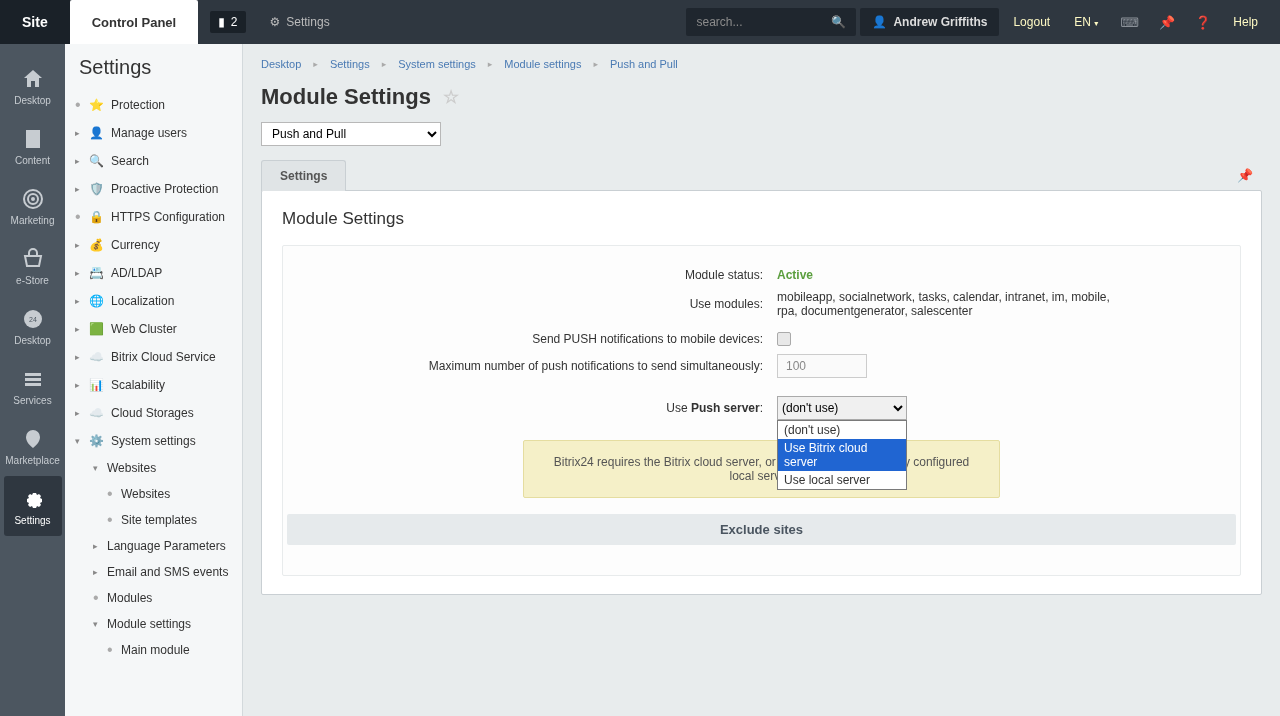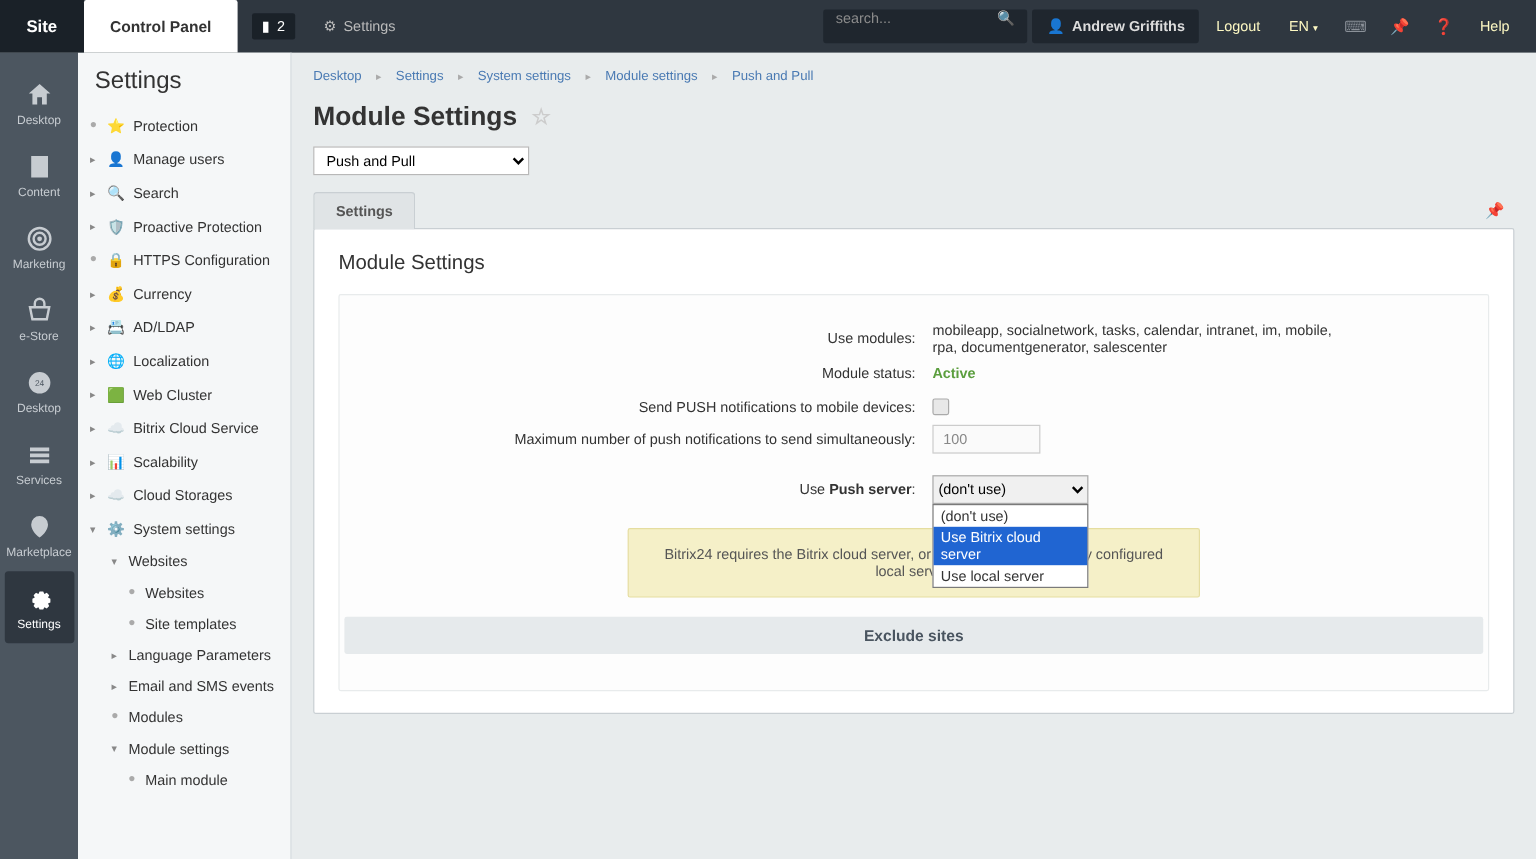--- a/index.html
+++ b/index.html
@@ -6,21 +6,21 @@
 body { font-family: Arial, Helvetica, sans-serif; font-size: 13px; color: #333; background: #e8eced; overflow: hidden; }
 
 
 .topbar { height: 44px; background: #2f3740; display: flex; align-items: center; position: relative; }
 .topbar-left { display: flex; align-items: center; }
 .site-btn { background: #1a2128; color: #ffffff; height: 44px; padding: 12px 22px; display:flex; align-items:center; font-weight:bold; font-size:14px; cursor:pointer; }
 .cp-tab { background: #ffffff; color: #333; height: 44px; padding: 0 22px; display:flex; align-items:center; font-weight:bold; font-size:13px; border-radius: 2px 2px 0 0; }
 .topbar-item { color: #bbb; display:flex; align-items:center; height: 44px; padding: 0 12px; font-size:12px; cursor:pointer; gap:6px; }
 .notif-badge { background:#1a2128; color:#fff; padding:4px 8px; border-radius:2px; display:flex; align-items:center; gap:6px; }
 .topbar-right { margin-left: auto; display:flex; align-items:center; gap:4px; padding-right:12px; }
-.search-box { background:#1f262e; border-radius:2px; height:28px; width:170px; display:flex; align-items:flex-start; padding:0 10px; color:#8b8b8b; font-size:12px; position:relative; }
+.search-box { background:#1f262e; border-radius:2px; height:28px; width:170px; display:flex; align-items:center; padding:0 10px; color:#8b8b8b; font-size:12px; position:relative; }
 .search-box input { background:transparent; border:none; color:#bbb; width:100%; outline:none; font-size:12px; }
 .search-box input::placeholder { color:#8b8b8b; }
 .user-box { background:#1f262e; border-radius:2px; height:28px; display:flex; align-items:center; padding:0 12px; color:#ddd; font-size:12px; font-weight:bold; gap:6px; }
 .topbar-link { color:#fef9c3; font-size:12px; padding:0 10px; cursor:pointer; }
 .topbar-icon { color:#8b9199; padding:0 8px; cursor:pointer; }
 
 
 .leftrail { position:absolute; top:44px; left:0; bottom:0; width:65px; background:#4c5660; display:flex; flex-direction:column; align-items:center; padding-top:12px; }
 .rail-item { width:58px; height:60px; display:flex; flex-direction:column; align-items:center; justify-content:center; color:#c7ccd1; font-size:10px; cursor:pointer; border-radius:3px; gap:4px; }
 .rail-item.active { background:#2f3740; color:#fff; }
@@ -287,26 +287,26 @@
   <div class="tab-row">
     <div class="tab">Settings</div>
     <span class="pin-icon">📌</span>
   </div>
 
   <div class="panel">
     <div class="panel-title">Module Settings</div>
 
     <div class="form-box">
       <div class="form-row">
+        <div class="form-label">Module status:</div>
+        <div class="form-value"><span class="status-active">Active</span></div>
+      </div>
+      <div class="form-row">
         <div class="form-label">Use modules:</div>
         <div class="form-value" style="max-width:340px;">mobileapp, socialnetwork, tasks, calendar, intranet, im, mobile, rpa, documentgenerator, salescenter</div>
-      </div>
-      <div class="form-row">
-        <div class="form-label">Module status:</div>
-        <div class="form-value"><span class="status-active">Active</span></div>
       </div>
       <div class="form-row" style="padding-top:10px;">
         <div class="form-label">Send PUSH notifications to mobile devices:</div>
         <div class="form-value">
             <div class="checkbox"></div>
           </div>
       </div>
       <div class="form-row">
         <div class="form-label">Maximum number of push notifications to send simultaneously:</div>
         <div class="form-value"><input class="input-text" value="100" style=""></div>

